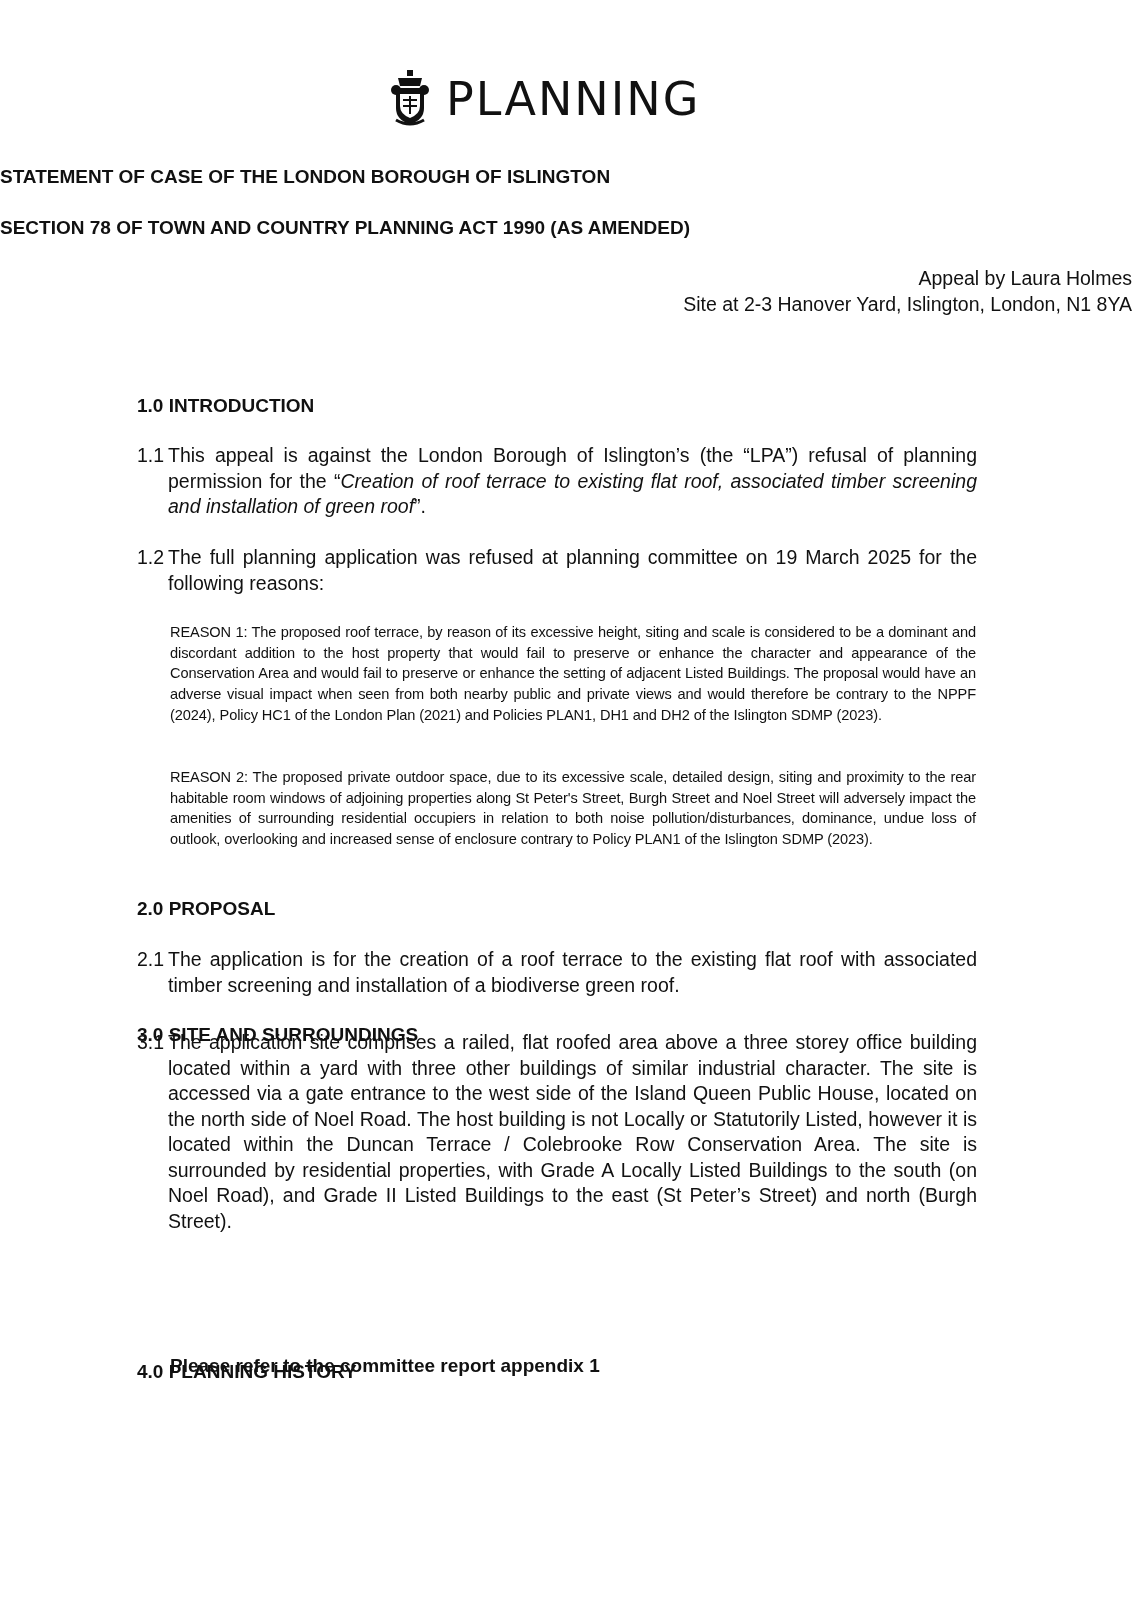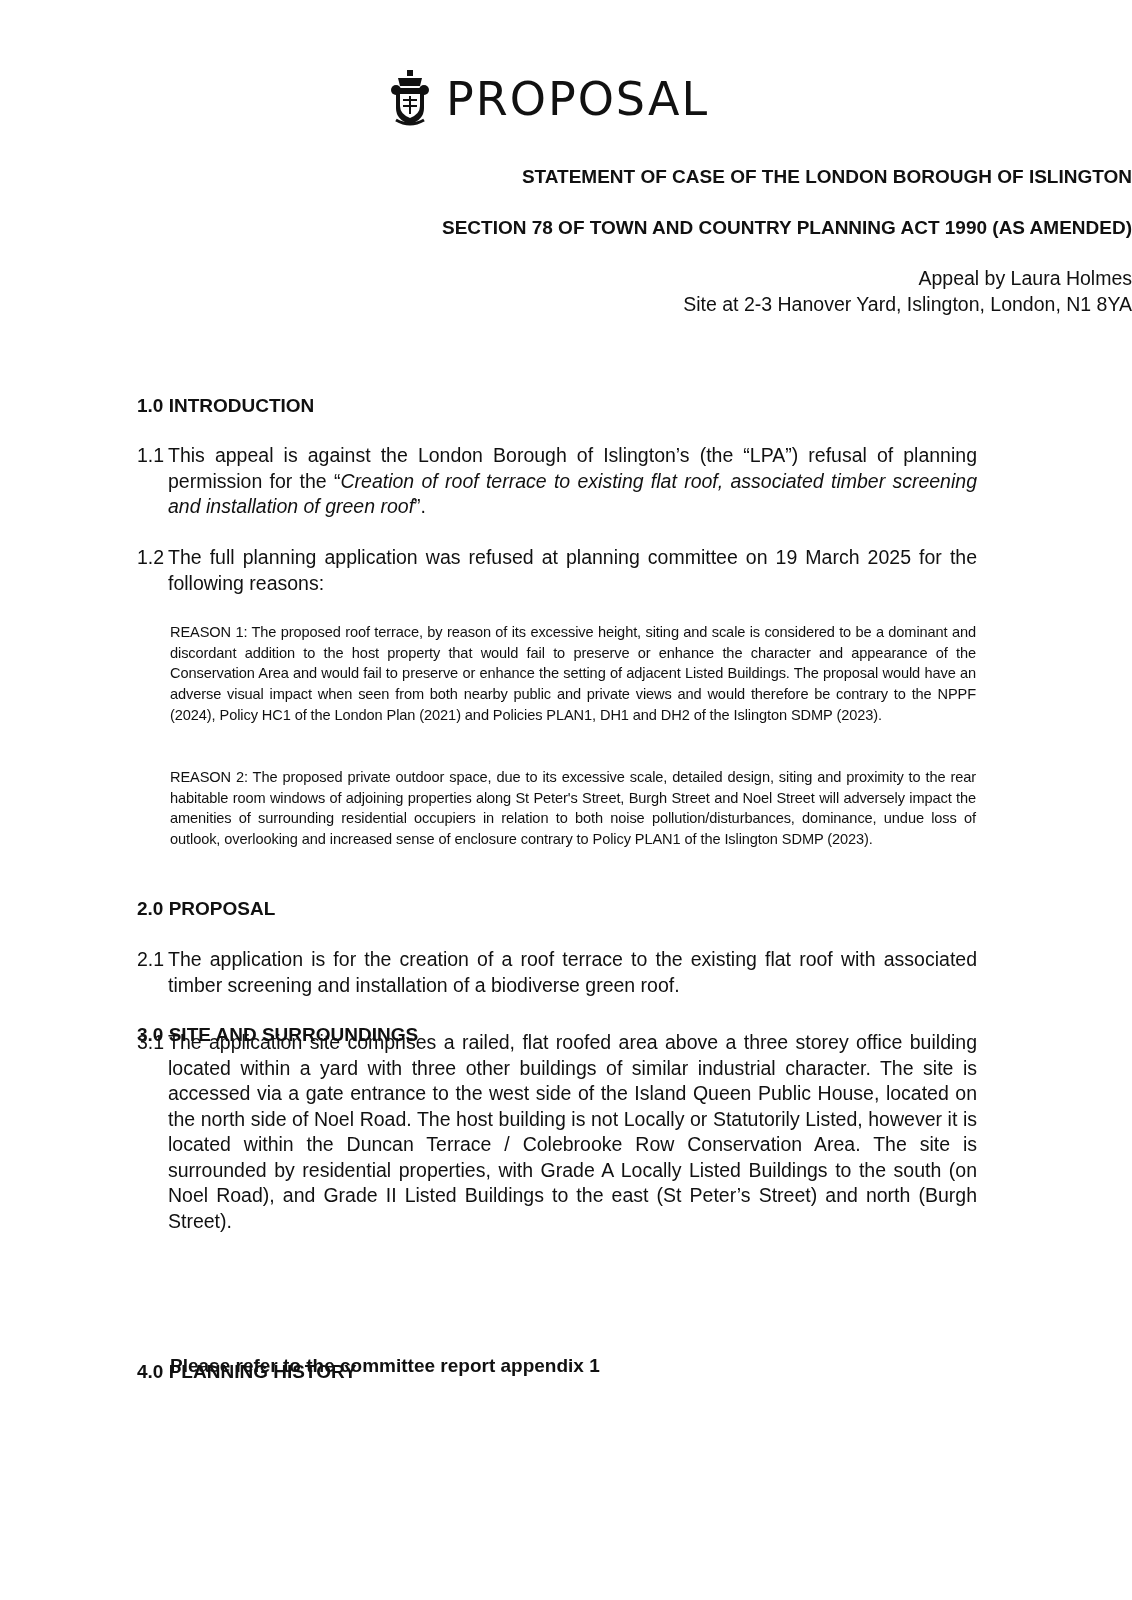--- a/index.html
+++ b/index.html
@@ -1,20 +1,20 @@
 <!DOCTYPE html>
 <html><head>
 <meta charset="utf-8">
 <style>
   html, body { margin:0; padding:0; background:#fff; }
   body { width:1132px; height:1600px; position:relative; font-family:"Liberation Sans", sans-serif; color:#111; overflow:hidden; }
   .logo { position:absolute; left:390px; top:70px; display:flex; align-items:center; }
   .crest { width:40px; height:58px; margin-right:16px; }
   .logo-text { font-family:"DejaVu Sans", sans-serif; font-size:46px; letter-spacing:2px; color:#111; font-weight:normal; }
-  .title { position:absolute; left:0; width:1132px; text-align:right; font-weight:bold; font-size:19px; }
+  .title { position:absolute; left:0; width:1132px; text-align:left; font-weight:bold; font-size:19px; }
   .center-block { position:absolute; left:0; width:1132px; text-align:right; font-size:19.5px; line-height:26px; }
   .h { position:absolute; left:137px; font-weight:bold; font-size:19px; }
   .para { position:absolute; left:137px; width:840px; font-size:19.5px; line-height:25.5px; text-align:justify; }
   .para .num { position:absolute; left:0; top:0; }
   .para .txt { margin-left:31px; display:block; }
   .reason { position:absolute; left:170px; width:806px; font-size:14.6px; line-height:20.7px; font-weight:normal; text-align:justify; letter-spacing:-0.1px; }
   .sub-bold { position:absolute; left:170px; font-weight:bold; font-size:19px; }
 </style>
 </head>
 <body>
@@ -23,21 +23,21 @@
   <svg class="crest" viewBox="0 0 40 58">
     <rect x="17" y="0" width="6" height="6" fill="#111"></rect>
     <path d="M8 8 h24 l-2 8 h-20z" fill="#111"></path>
     <circle cx="6" cy="20" r="5" fill="#111"></circle>
     <circle cx="34" cy="20" r="5" fill="#111"></circle>
     <path d="M6 18 h28 v20 q0 12 -14 16 q-14 -4 -14 -16z" fill="#111"></path>
     <path d="M10 24 h20 v12 q0 8 -10 12 q-10 -4 -10 -12z" fill="#fff"></path>
     <path d="M13 30 h14 M13 36 h14 M20 26 v18" stroke="#111" stroke-width="2"></path>
     <path d="M6 50 q14 8 28 0" stroke="#111" stroke-width="3" fill="none"></path>
   </svg>
-  <span class="logo-text">PROPOSAL</span>
+  <span class="logo-text">PLANNING</span>
 </div>
 
 <div class="title" style="top:166px;">STATEMENT OF CASE OF THE LONDON BOROUGH OF ISLINGTON</div>
 <div class="title" style="top:217px;">SECTION 78 OF TOWN AND COUNTRY PLANNING ACT 1990 (AS AMENDED)</div>
 
 <div class="center-block" style="top:265px;">
   <div>Appeal by Laura Holmes</div>
   <div>Site at 2-3 Hanover Yard, Islington, London, N1 8YA</div>
 </div>
 

